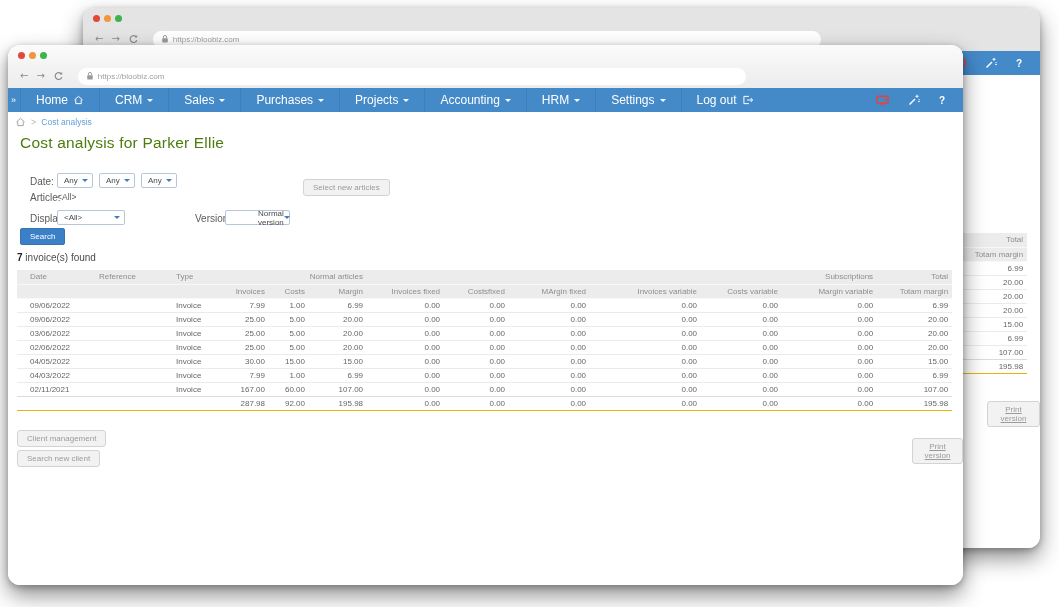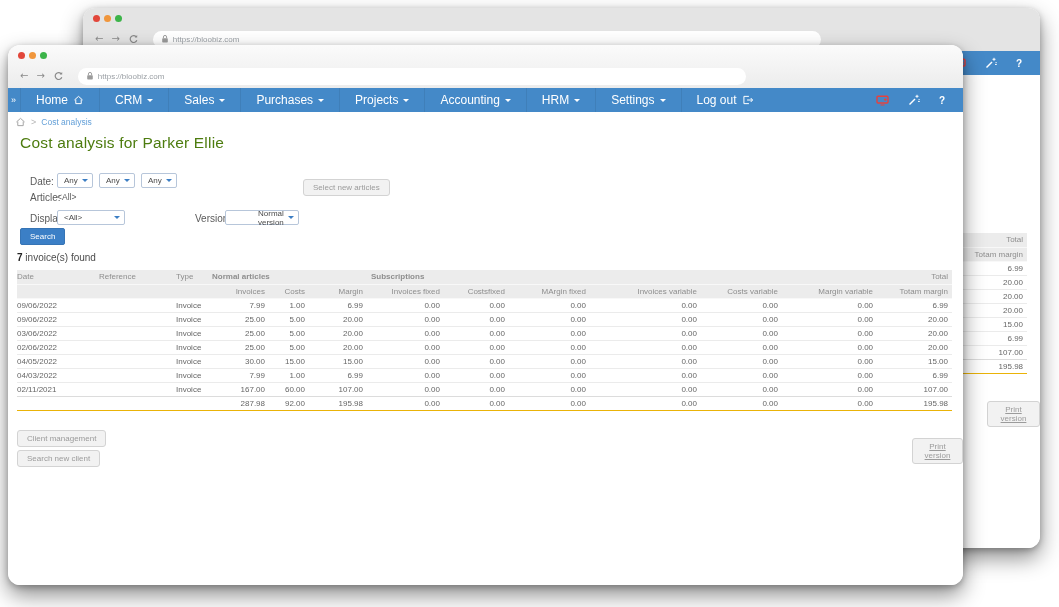--- a/index.html
+++ b/index.html
@@ -60,43 +60,43 @@
   .article-value { left:49px; top:80px; }
 
   .dd { position:absolute; height:15px; background:#fff; border:1px solid #b7c6da; border-radius:2px;
         display:flex; align-items:center; justify-content:space-between; padding:0 4px 0 6px;
         font-size:8px; color:#4a4a4a; cursor:default; }
   .caret { width:0; height:0; border:3px solid transparent; border-top-color:#3c7ec4; margin-top:3px; }
   .dd1 { left:49px;  top:61px; width:36px; }
   .dd2 { left:91px;  top:61px; width:36px; }
   .dd3 { left:133px; top:61px; width:36px; }
   .dd-display { left:49px;  top:98px; width:68px; }
-  .dd-version { left:217px; top:98px; width:74px;padding-left:32px; }
+  .dd-version { left:217px; top:98px; width:65px;padding-left:32px; }
 
   .gbtn { position:absolute; background:#f2f2f2; border:1px solid #d3d3d3; border-radius:3px;
           color:#9b9b9b; font-size:8px; padding:3px 9px; font-family:inherit; cursor:default; }
   .btn-select-articles { left:295px; top:67px; }
   .btn-client   { left:9px; top:318px; }
   .btn-newclient{ left:9px; top:338px; }
   .btn-print    { left:904px; top:326px;text-decoration:underline; }
   .sbtn { position:absolute; left:12px; top:116px; background:#3b7fc6; border:1px solid #3674b5;
           border-radius:2px; color:#fff; font-size:8px; padding:3px 9px; font-family:inherit; cursor:default; }
 
   .results { position:absolute; left:9px; top:140px; font-size:10px; color:#4c4c4c; }
   .results b { color:#222; }
 
   
   .grid { position:absolute; left:9px; top:158px; width:935px; border-collapse:collapse;
           table-layout:fixed; }
   .grid th { background:#ececec; color:#8e8e8e; font-weight:400; font-size:8px; height:14px;
              padding:0 4px; border-bottom:1px solid #f8f8f8; }
   .grid td { color:#666; font-size:8px; height:14px; padding:0 4px; border-top:1px solid #ebebeb; }
   .grid .l { text-align:left; } .grid .r { text-align:right; }
-  .grid .grp { text-align:left;font-weight:bold; }
-  .grid th.c0, .grid td.c0 { padding-left:0; }
+  .grid .grp { text-align:right; }
+  .grid th.c0, .grid td.c0 { padding-left:13px; }
   .grid tr.totals td { border-top:1px solid #dcdcdc; border-bottom:1px solid #eab308; }
 </style>
 </head>
 <body>
 
 <div class="stage">
   <div class="window back">
   <div class="chrome">
     <div class="lights">
       <span class="dot r"></span>

